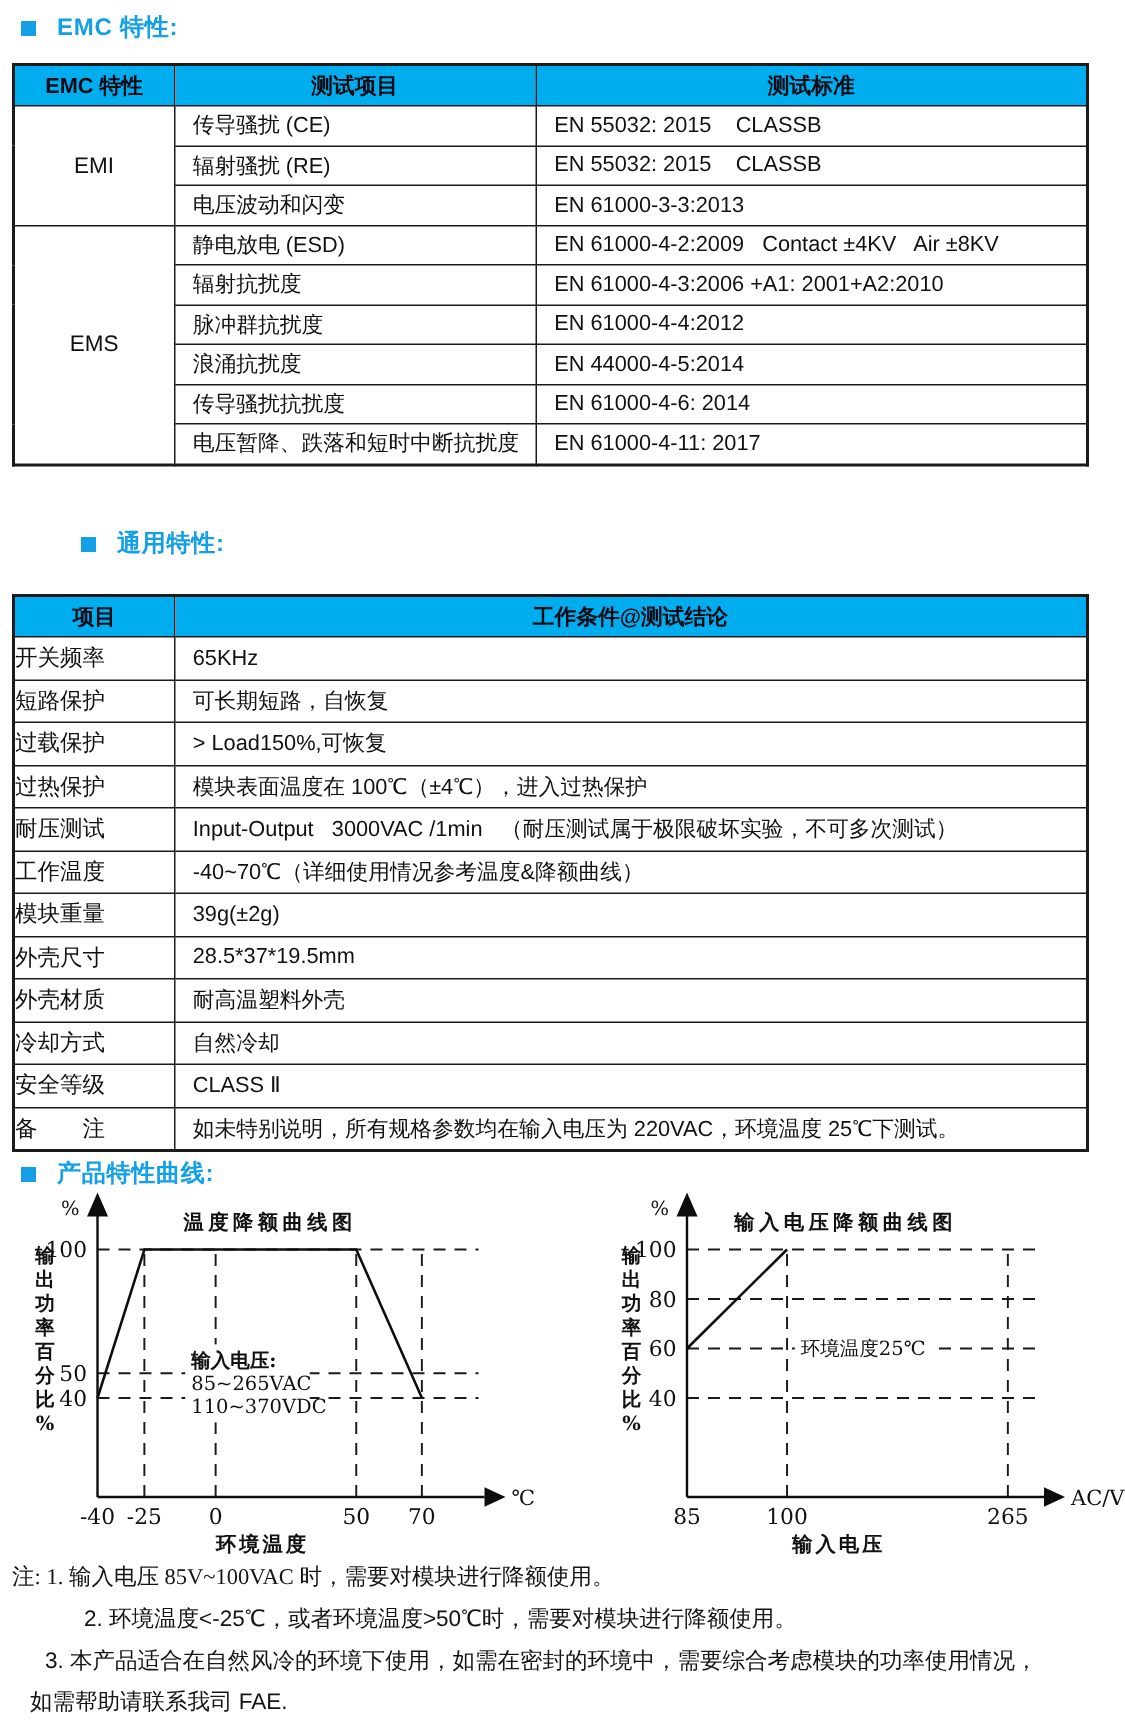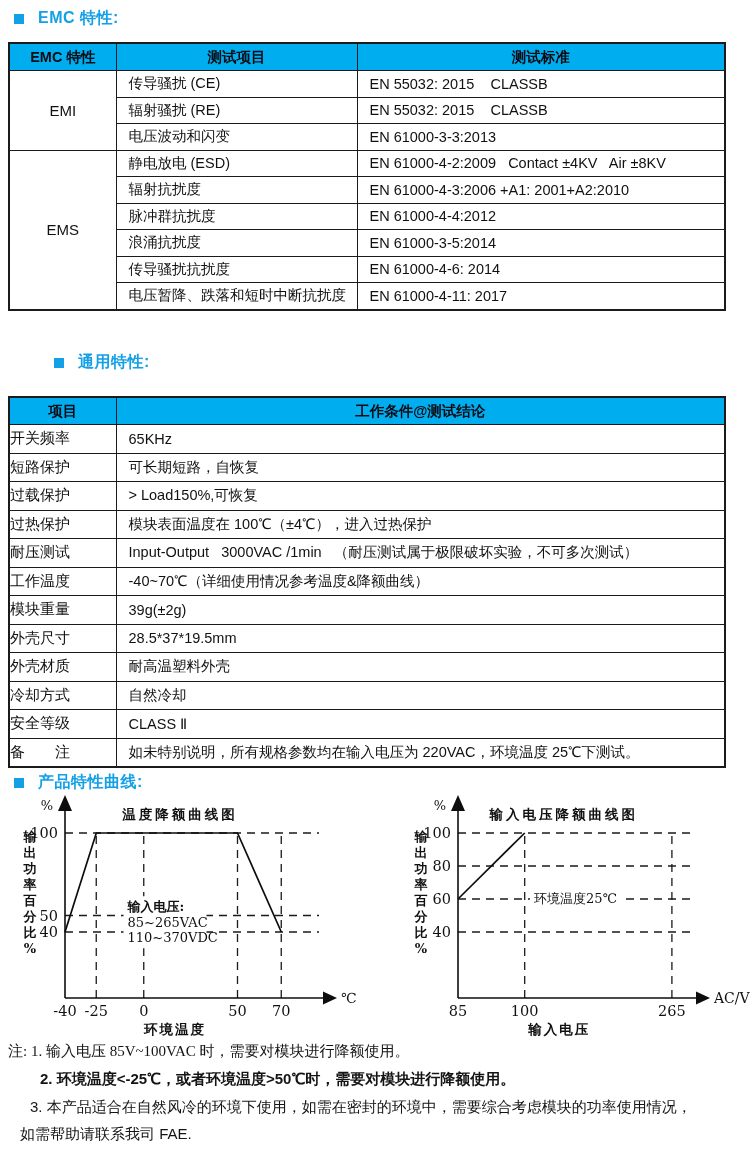--- a/index.html
+++ b/index.html
@@ -70,21 +70,21 @@
       <tr>
         <td class="item">辐射抗扰度</td>
         <td class="std">EN 61000-4-3:2006 +A1: 2001+A2:2010</td>
       </tr>
       <tr>
         <td class="item">脉冲群抗扰度</td>
         <td class="std">EN 61000-4-4:2012</td>
       </tr>
       <tr>
         <td class="item">浪涌抗扰度</td>
-        <td class="std">EN 61000-3-5:2014</td>
+        <td class="std">EN 44000-4-5:2014</td>
       </tr>
       <tr>
         <td class="item">传导骚扰抗扰度</td>
         <td class="std">EN 61000-4-6: 2014</td>
       </tr>
       <tr>
         <td class="item">电压暂降、跌落和短时中断抗扰度</td>
         <td class="std">EN 61000-4-11: 2017</td>
       </tr>
     </tbody>
@@ -230,17 +230,17 @@
         <text x="16" y="64" text-anchor="middle" font-size="13" font-weight="600">出</text>
         <text x="16" y="80" text-anchor="middle" font-size="13" font-weight="600">功</text>
         <text x="16" y="96" text-anchor="middle" font-size="13" font-weight="600">率</text>
         <text x="16" y="112" text-anchor="middle" font-size="13" font-weight="600">百</text>
         <text x="16" y="128" text-anchor="middle" font-size="13" font-weight="600">分</text>
         <text x="16" y="144" text-anchor="middle" font-size="13" font-weight="600">比</text>
         <text x="16" y="160" text-anchor="middle" font-size="13" font-weight="600">%</text>
       </svg></div>
 
   <div class="note" style="left:8px;top:1042px;font-family:Liberation Serif, serif;">注: 1. 输入电压 85V~100VAC 时，需要对模块进行降额使用。</div>
-  <div class="note" style="left:40px;top:1070px;font-weight:bold;">2. 环境温度&lt;-25℃，或者环境温度&gt;50℃时，需要对模块进行降额使用。</div>
+  <div class="note" style="left:56px;top:1070px;">2. 环境温度&lt;-25℃，或者环境温度&gt;50℃时，需要对模块进行降额使用。</div>
   <div class="note" style="left:30px;top:1098px;">3. 本产品适合在自然风冷的环境下使用，如需在密封的环境中，需要综合考虑模块的功率使用情况，</div>
   <div class="note" style="left:20px;top:1125px;">如需帮助请联系我司 FAE.</div>
 
 </div>
 
 </body></html>

